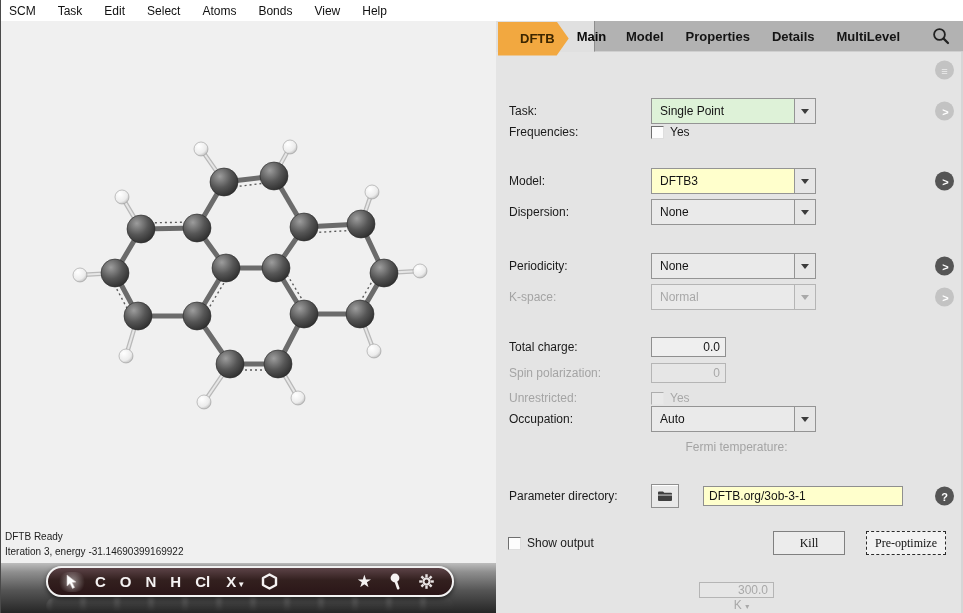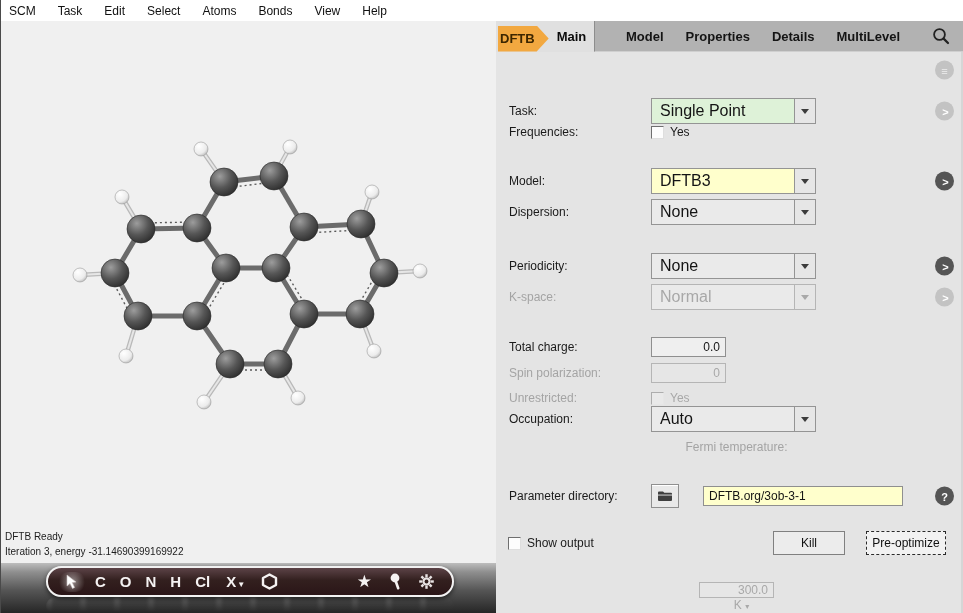--- a/index.html
+++ b/index.html
@@ -67,21 +67,21 @@
     position:absolute; left:495px; top:21px; width:468px; height:592px;
     background:#e4e4e4; border-right:3px solid #d6d6d6;
   }
   
   .tabbar { position:absolute; left:0; top:0; width:468px; height:31px; display:flex; }
   .tabbar-left {
     width:98px; height:31px; background:#e0e0e0;
     display:flex; align-items:center; position:relative;
   }
   .dftb-tab {
-    margin-left:2px; margin-top:4px; height:26px; padding:0 14px 0 2px;
+    margin-left:2px; margin-top:4px; height:34px; padding:0 14px 0 22px;
     background:#f2a840; display:flex; align-items:center;
     clip-path:polygon(0 0, calc(100% - 12px) 0, 100% 50%, calc(100% - 12px) 100%, 0 100%);
     font-size:13px; font-weight:bold; color:#3c2600;
   }
   .main-tab { font-size:13px; font-weight:bold; color:#0a0a0a; margin-left:8px; }
   .tabbar-right {
     flex:1; height:31px; background:#b2b2b2;
     border-left:1px solid #8d8d8d; border-bottom:1px solid #cfcfcf;
     display:flex; align-items:center; padding-left:20px; gap:0;
   }
@@ -102,21 +102,21 @@
   }
   .circle-ic.dark  { background:#555; }
   .circle-ic.light { background:#c3c3c3; }
   .chev { font-size:11px; font-weight:bold; transform:translateX(1px); }
 
   
   .dd {
     width:165px; height:26px; border:1px solid #949494;
     display:flex; align-items:stretch; background:#eaeaea;
   }
-  .dd .val { flex:1; font-size:16px; color:#141414; display:flex; align-items:center; padding-left:8px; }
+  .dd .val { flex:1; font-size:12px; color:#141414; display:flex; align-items:center; padding-left:8px; }
   .dd .arrow {
     width:21px; border-left:1px solid #949494; background:#e6e6e6;
     display:flex; align-items:center; justify-content:center;
   }
   .dd .arrow::after { content:""; border:4px solid transparent; border-top:5px solid #3c3c3c; margin-top:5px; }
   .dd.green  { background:#def2d8; } .dd.green .val { background:#def2d8; }
   .dd.yellow { background:#ffffcc; } .dd.yellow .val { background:#ffffcc; }
   .dd.dis { border-color:#b5b5b5; }
   .dd.dis .val { color:#a8a8a8; }
   .dd.dis .arrow { border-left-color:#b5b5b5; }
@@ -145,21 +145,21 @@
 
   .folder-btn {
     width:28px; height:24px; border:1px solid #8f8f8f; background:#e9e9e9;
     display:flex; align-items:center; justify-content:center; margin-right:24px;
     box-shadow:inset 0 1px 0 #fff;
   }
 
   
   .btn {
     height:24px; border:1px solid #808080; background:#ececec;
-    font-size:12px; color:#111; font-family:Liberation Sans, sans-serif; text-align:center;
+    font-size:12px; color:#111; font-family:Liberation Serif, serif; text-align:center;
   }
   .btn.kill { width:72px; margin-left:121px; }
   .btn.preopt { width:80px; margin-left:21px; border:1px dashed #2a2a2a; background:#f2f2f2; }
 </style>
 </head>
 <body>
 
 <div class="menubar">
     <span>SCM</span>
     <span>Task</span>

